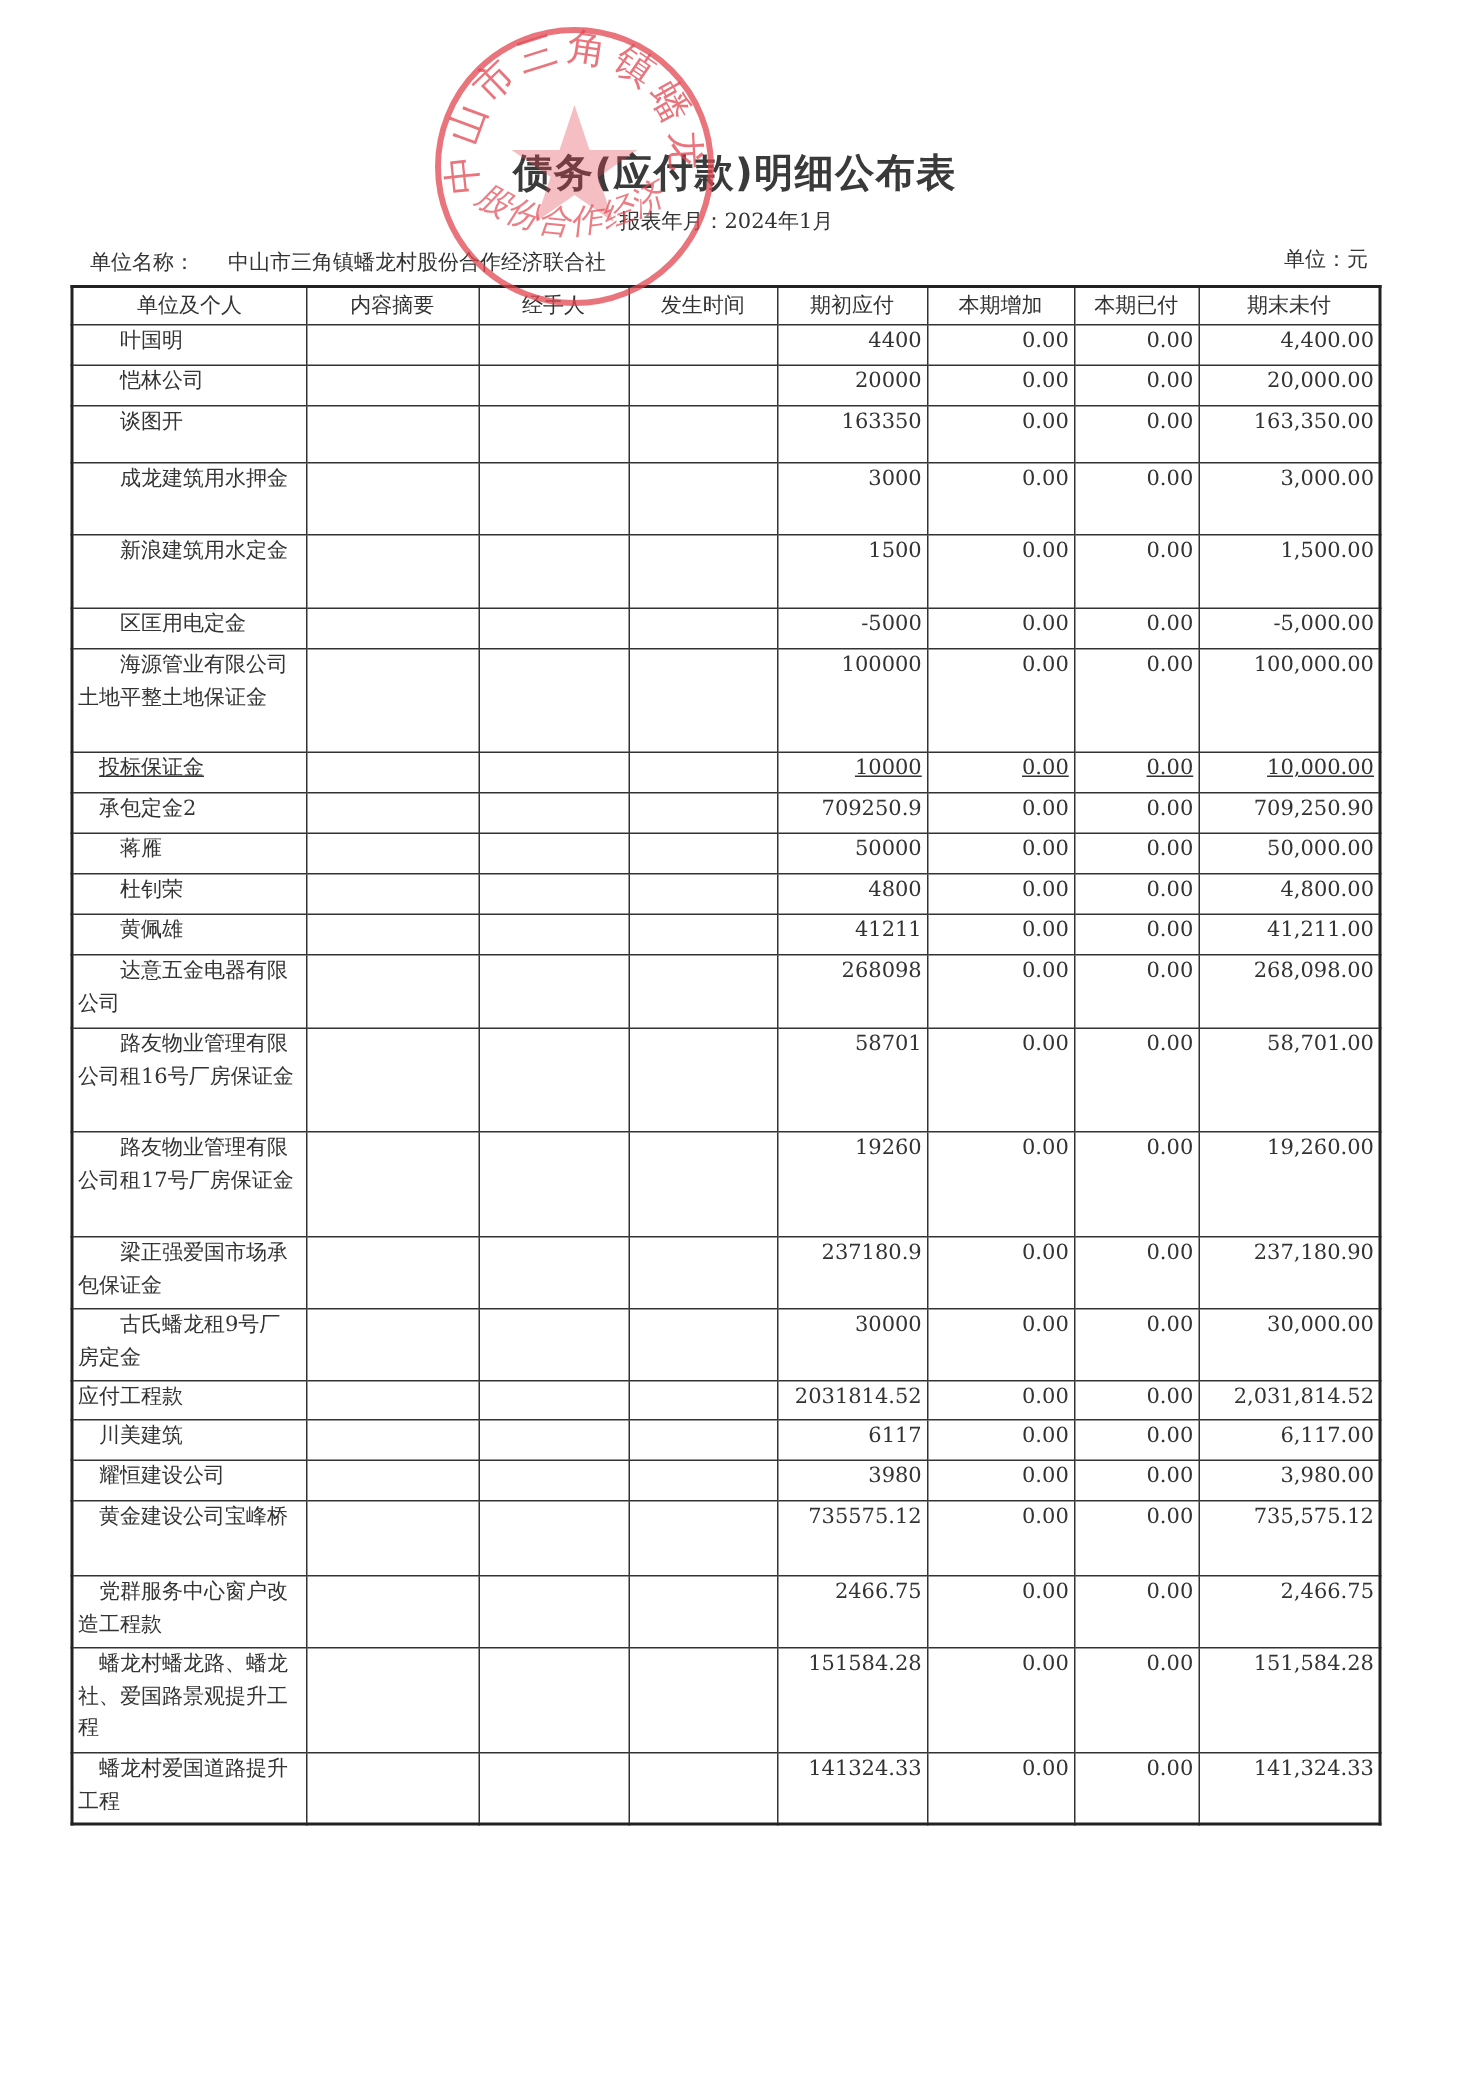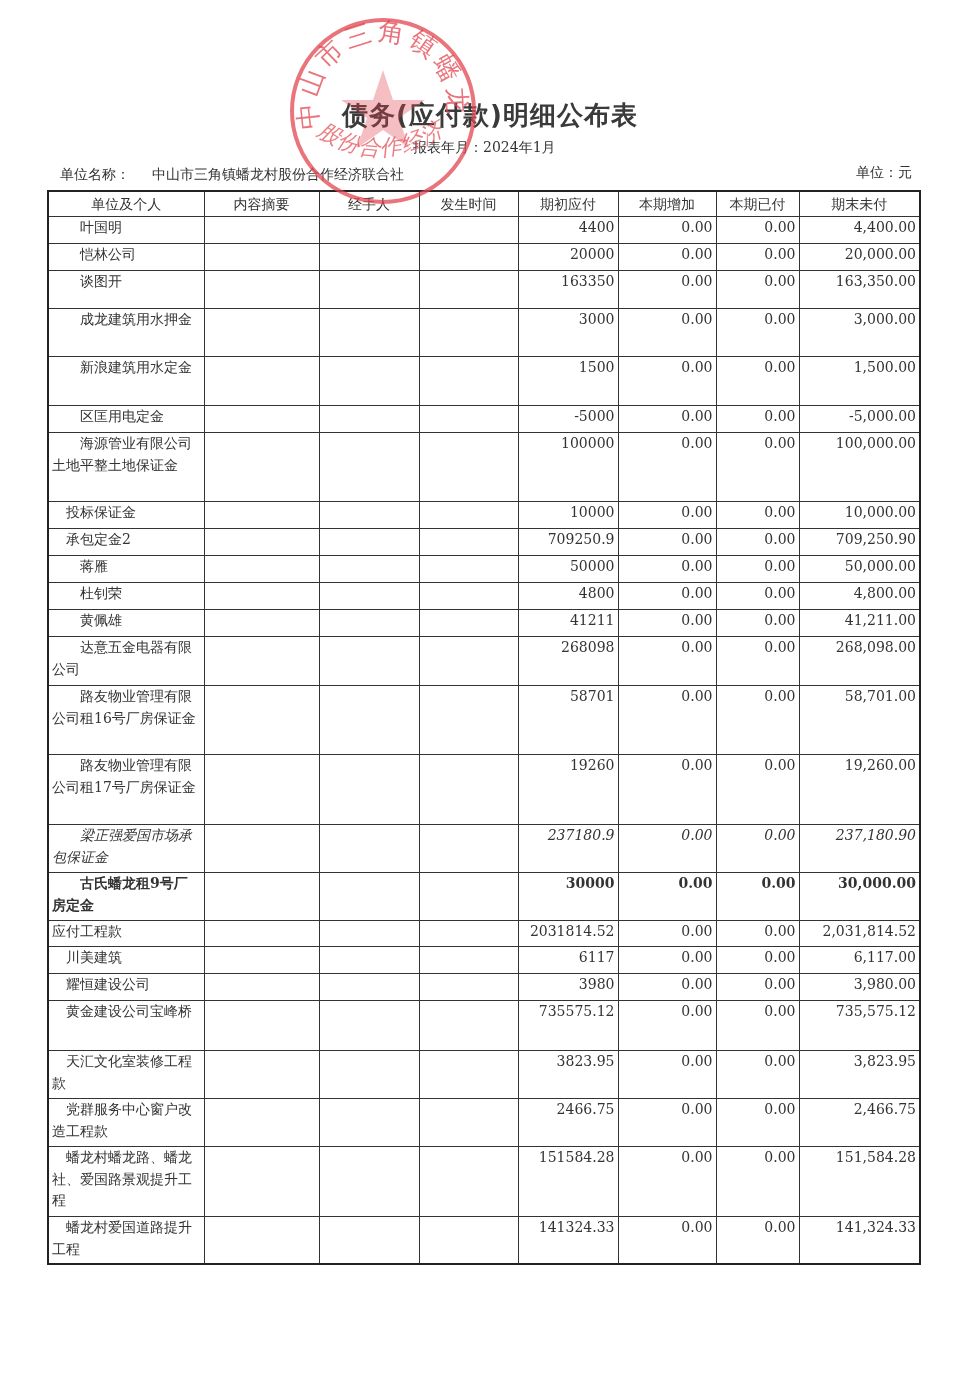--- a/index.html
+++ b/index.html
@@ -153,21 +153,21 @@
       <tr style="height: 69px;">
         <td class="name"><span class="indent" style="width: 28px;"></span><span>海源管业有限公司土地平整土地保证金</span></td>
         <td class="blank"></td>
         <td class="blank"></td>
         <td class="blank"></td>
         <td class="num">100000</td>
         <td class="btm">0.00</td>
         <td class="btm">0.00</td>
         <td class="btm">100,000.00</td>
       </tr>
-      <tr style="height: 27px;">
+      <tr style="height: 27px; text-decoration: underline;">
         <td class="name"><span class="indent" style="width: 14px;"></span><span>投标保证金</span></td>
         <td class="blank"></td>
         <td class="blank"></td>
         <td class="blank"></td>
         <td class="num">10000</td>
         <td class="num">0.00</td>
         <td class="num">0.00</td>
         <td class="num">10,000.00</td>
       </tr>
       <tr style="height: 27px;">
@@ -233,31 +233,31 @@
       <tr style="height: 70px;">
         <td class="name"><span class="indent" style="width: 28px;"></span><span>路友物业管理有限公司租17号厂房保证金</span></td>
         <td class="blank"></td>
         <td class="blank"></td>
         <td class="blank"></td>
         <td class="num">19260</td>
         <td class="btm">0.00</td>
         <td class="btm">0.00</td>
         <td class="btm">19,260.00</td>
       </tr>
-      <tr style="height: 48px; font-style: italic;">
+      <tr style="height: 48px;">
         <td class="name"><span class="indent" style="width: 28px;"></span><span>梁正强爱国市场承包保证金</span></td>
         <td class="blank"></td>
         <td class="blank"></td>
         <td class="blank"></td>
         <td class="num">237180.9</td>
         <td class="btm">0.00</td>
         <td class="btm">0.00</td>
         <td class="btm">237,180.90</td>
       </tr>
-      <tr style="height: 48px; font-weight: bold;">
+      <tr style="height: 48px;">
         <td class="name"><span class="indent" style="width: 28px;"></span><span>古氏蟠龙租9号厂房定金</span></td>
         <td class="blank"></td>
         <td class="blank"></td>
         <td class="blank"></td>
         <td class="num">30000</td>
         <td class="btm">0.00</td>
         <td class="btm">0.00</td>
         <td class="btm">30,000.00</td>
       </tr>
       <tr style="height: 26px; padding-left: 16px;">
@@ -292,30 +292,20 @@
       </tr>
       <tr style="height: 50px;">
         <td class="name"><span class="indent" style="width: 14px;"></span><span>黄金建设公司宝峰桥</span></td>
         <td class="blank"></td>
         <td class="blank"></td>
         <td class="blank"></td>
         <td class="num">735575.12</td>
         <td class="btm">0.00</td>
         <td class="btm">0.00</td>
         <td class="btm">735,575.12</td>
-      </tr>
-      <tr style="height: 48px;">
-        <td class="name"><span class="indent" style="width: 14px;"></span><span>天汇文化室装修工程款</span></td>
-        <td class="blank"></td>
-        <td class="blank"></td>
-        <td class="blank"></td>
-        <td class="num">3823.95</td>
-        <td class="btm">0.00</td>
-        <td class="btm">0.00</td>
-        <td class="btm">3,823.95</td>
       </tr>
       <tr style="height: 48px;">
         <td class="name"><span class="indent" style="width: 14px;"></span><span>党群服务中心窗户改造工程款</span></td>
         <td class="blank"></td>
         <td class="blank"></td>
         <td class="blank"></td>
         <td class="num">2466.75</td>
         <td class="btm">0.00</td>
         <td class="btm">0.00</td>
         <td class="btm">2,466.75</td>

